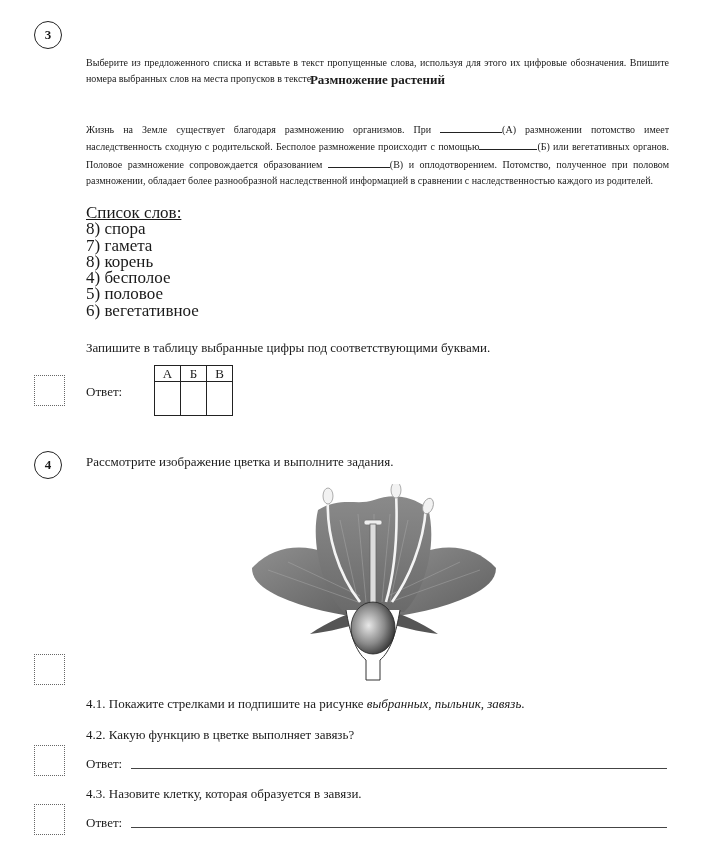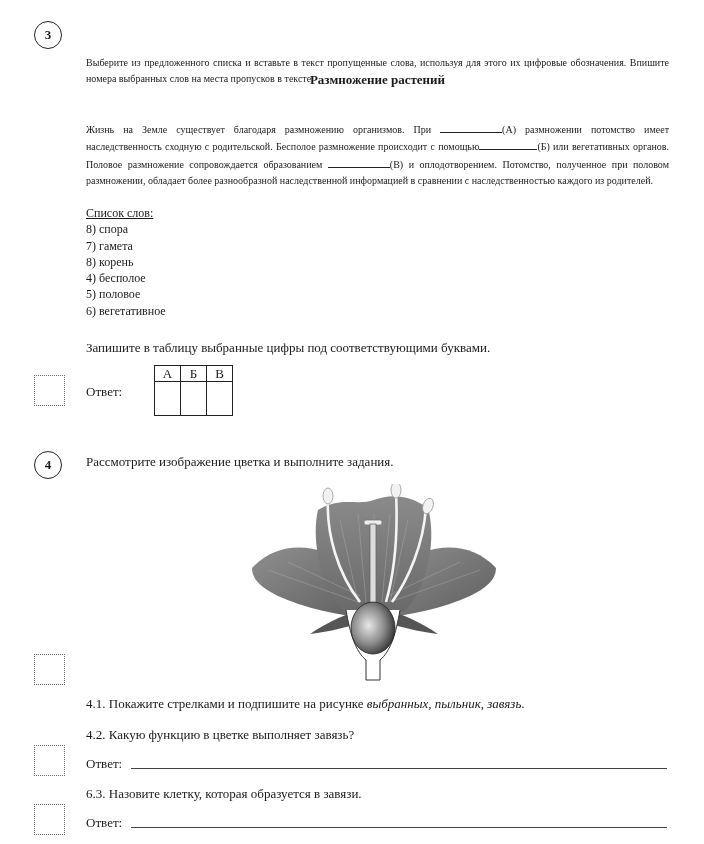--- a/index.html
+++ b/index.html
@@ -17,21 +17,21 @@
   .para {
     position: absolute; left: 86px; width: 583px; line-height: 16.3px;
     text-align: justify; text-align-last: left; font-size: 10px; margin-top: 33px;
   }
   .centered-title {
     position: absolute; left: 86px; width: 583px; text-align: center;
     font-weight: bold; font-size: 13px; line-height: 16px;
   }
   .blank { display: inline-block; border-bottom: 1px solid #222; height: 11px; vertical-align: baseline; }
   .list-title { text-decoration: underline; }
-  .word-list { position: absolute; left: 86px; top: 205px; line-height: 16.3px; font-size: 12px; }
+  .word-list { position: absolute; left: 86px; top: 205px; line-height: 16.3px; font-size: 17px; }
   .dot-box {
     position: absolute; width: 31px; height: 31px; box-sizing: border-box;
     border: 1px dotted #666;
   }
   table.ans {
     position: absolute; left: 154px; top: 365px; border-collapse: collapse;
     font-size: 13px;
   }
   table.ans td { border: 1.3px solid #222; width: 25px; text-align: center; padding: 0; }
   table.ans tr.hdr td { height: 15px; line-height: 15px; }
@@ -151,16 +151,16 @@
 
 <div class="abs" style="left:86px; top:696px; line-height:16px;">
   <span>4.1. Покажите стрелками и подпишите на рисунке </span><span class="italic">выбранных, пыльник, завязь</span><span>.</span>
 </div>
 
 <div class="abs" style="left:86px; top:727px; line-height:16px;text-align:center;">4.2. Какую функцию в цветке выполняет завязь?</div>
 <div class="dot-box" style="left:34px; top:745px;"></div>
 <div class="abs" style="left:86px; top:756px; line-height:16px;">Ответ:</div>
 <div class="answer-line" style="top:768px;"></div>
 
-<div class="abs" style="left:86px; top:786px; line-height:16px;">6.3. Назовите клетку, которая образуется в завязи.</div>
+<div class="abs" style="left:86px; top:786px; line-height:16px;">4.3. Назовите клетку, которая образуется в завязи.</div>
 <div class="dot-box" style="left:34px; top:804px;"></div>
 <div class="abs" style="left:86px; top:815px; line-height:16px;">Ответ:</div>
 <div class="answer-line" style="top:827px;"></div>
 
 </body></html>

